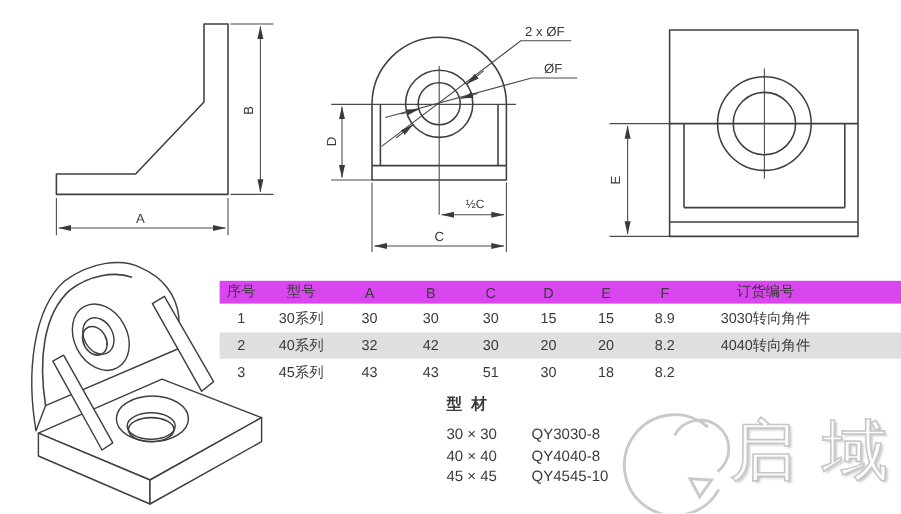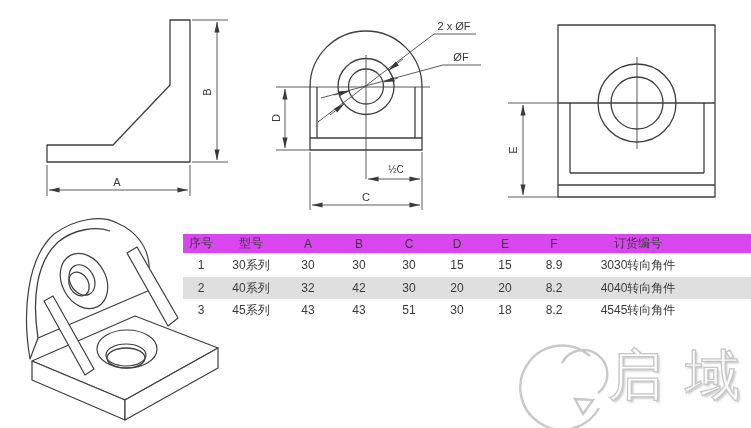--- a/index.html
+++ b/index.html
@@ -178,18 +178,32 @@
     </div>
     <div class="t-row t-r3">
       <span>3</span>
       <span>45系列</span>
       <span>43</span>
       <span>43</span>
       <span>51</span>
       <span>30</span>
       <span>18</span>
       <span>8.2</span>
-      <span class="c-order">4545转向角件</span>
     </div>
   </div>
 
+  <div class="profiles">
+    <div class="p-title">型 材</div>
+    <div class="p-row">
+      <span class="p-size">30 × 30</span>
+      <span>QY3030-8</span>
+    </div>
+    <div class="p-row">
+      <span class="p-size">40 × 40</span>
+      <span>QY4040-8</span>
+    </div>
+    <div class="p-row">
+      <span class="p-size">45 × 45</span>
+      <span>QY4545-10</span>
+    </div>
+  </div>
 
 </div>
 
 </body></html>

